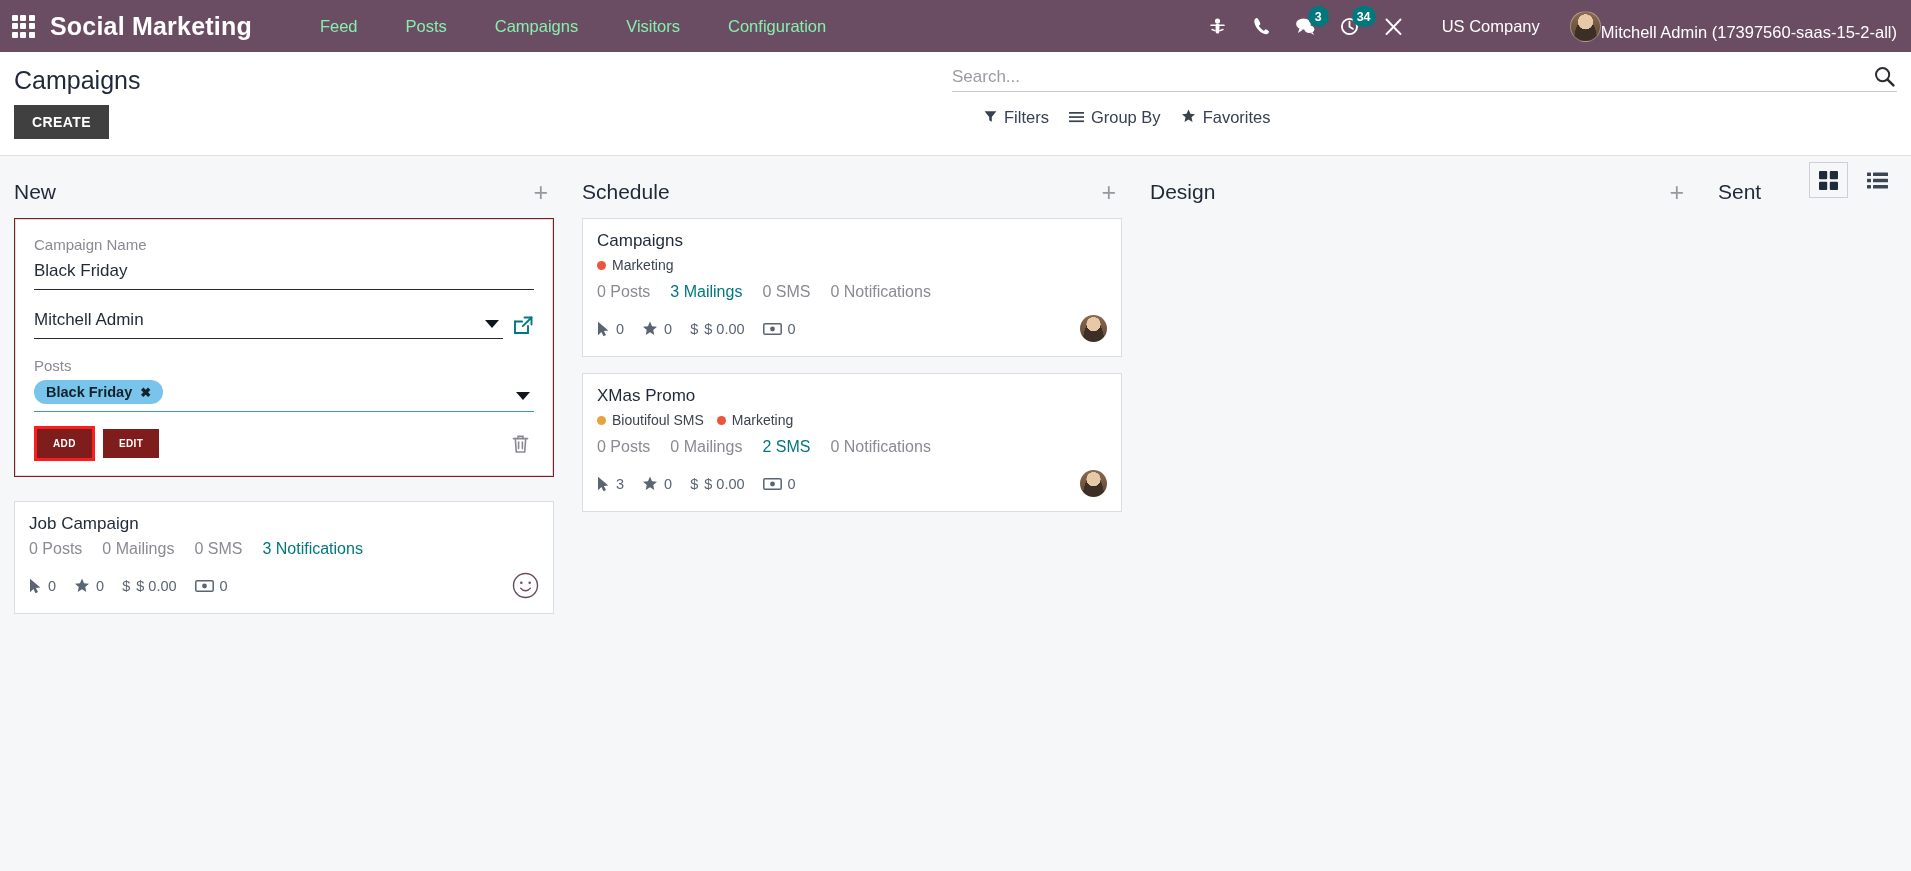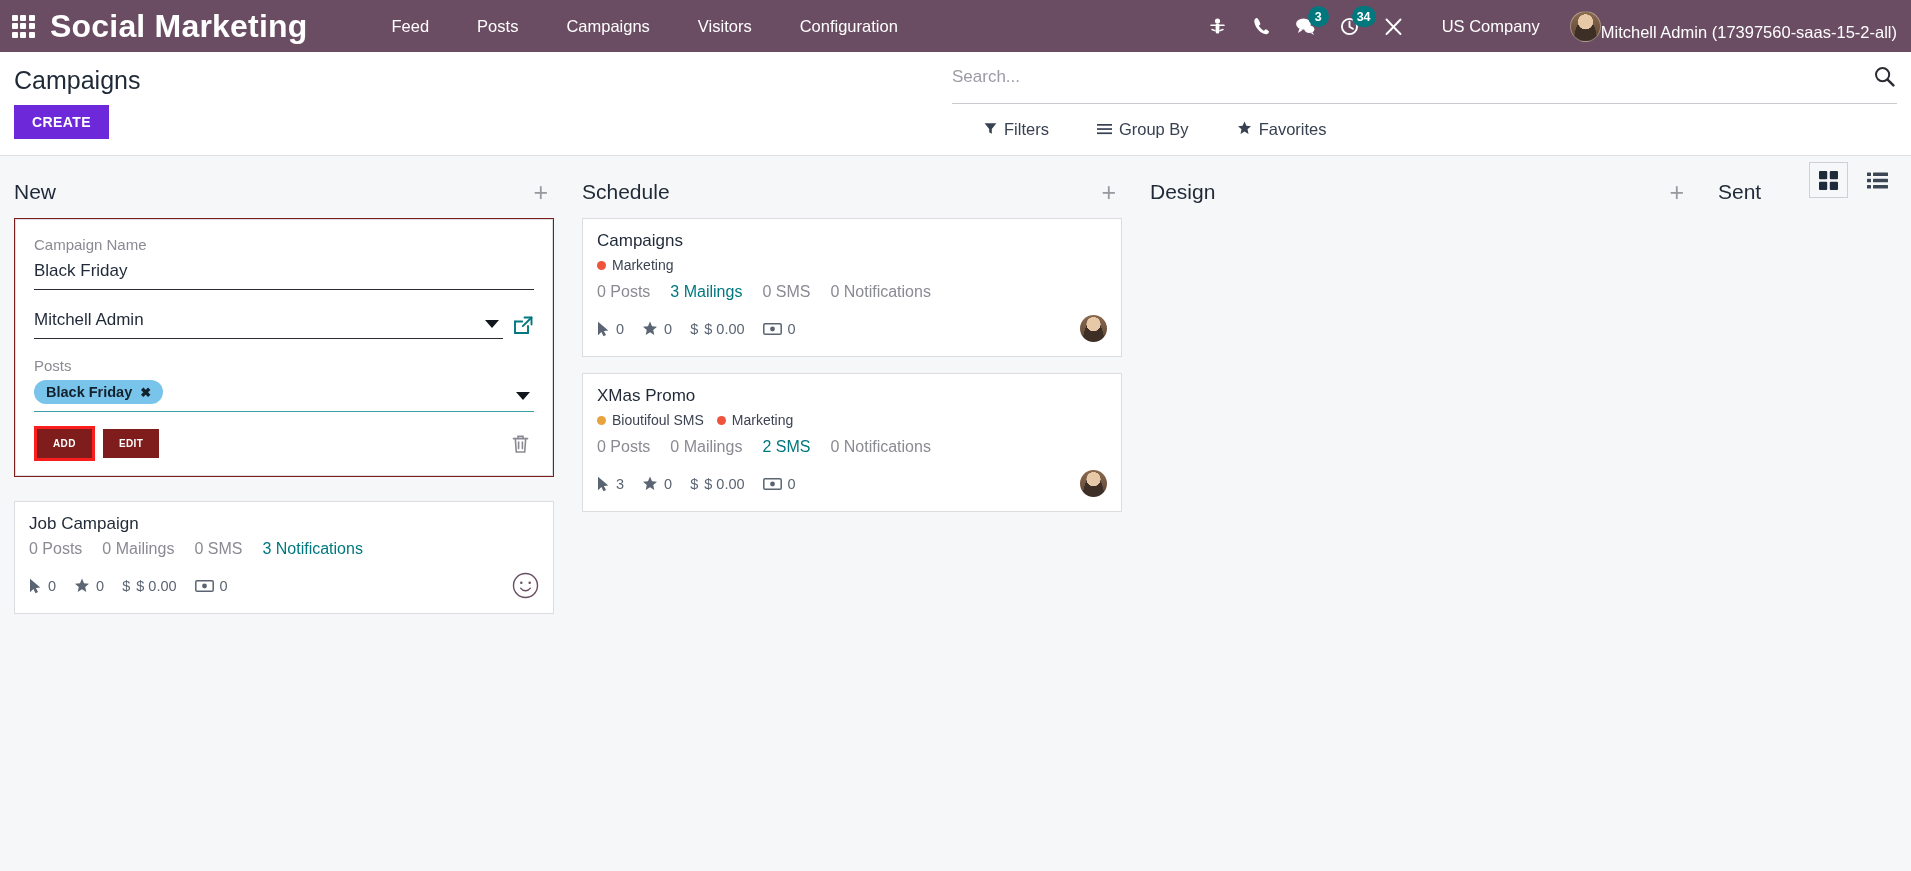--- a/index.html
+++ b/index.html
@@ -24,30 +24,30 @@
     display: grid;
     grid-template-columns: repeat(3, 6px);
     grid-template-rows: repeat(3, 6px);
     gap: 2.5px;
     justify-content: center; align-content: center;
     margin-right: 14px;
     cursor: pointer;
   }
   #apps-grid i { background: #ffffff; display: block; border-radius: 1px; }
   .brand {
-    font-size: 32px; font-weight: bold;
+    font-size: 25px; font-weight: bold;
     letter-spacing: .2px;
-    margin-right: 60px;
+    margin-right: 44px;
     white-space: nowrap;
   }
   .nav-links { display: flex; align-items: center; gap: 0; }
   .nav-link {
     font-size: 16.5px;
     padding: 0 24px;
-    color: #ffffff;
+    color: #86efac;
     white-space: nowrap;
     cursor: pointer;
     line-height: 52px;
     text-align: center;
   }
   .nav-spacer { flex: 1; }
   .sys-icons { display: flex; align-items: center; gap: 0; }
   .sys-ico {
     position: relative;
     width: 44px; height: 34px;
@@ -94,57 +94,57 @@
     border-bottom: 1px solid #dfdfdf;
     height: 104px;
     position: relative;
   }
   #page-title {
     position: absolute; left: 14px; top: 14px;
     font-size: 25px; color: #1f2937; font-weight: 400;
   }
   #create-button {
     position: absolute; left: 14px; top: 53px;
-    background: #6d28d9;
+    background: #404040;
     color: #ffffff;
     border: none;
     font-family: inherit;
     font-size: 14px; font-weight: bold;
     letter-spacing: .4px;
     padding: 9px 18px;
     cursor: pointer;
   }
   #searchbar-wrap {
     position: absolute; left: 952px; top: 14px;
     width: 945px;
   }
   #search-row {
     display: flex; align-items: center;
     border-bottom: 1px solid #c9c9cf;
-    padding-bottom: 16px;
+    padding-bottom: 4px;
   }
   #search-input {
     flex: 1;
     border: none; outline: none;
     font-family: inherit;
     font-size: 17px;
     color: #2b2b33;
     background: transparent;
   }
   #search-input::placeholder { color: #9b9ba4; }
   #search-icon-btn {
     background: none; border: none; cursor: pointer;
     color: #2b2b33; padding: 0 2px 0 10px;
     display: flex; align-items: center;
   }
   #filter-row {
     display: flex; align-items: center;
     margin-top: 16px;
     padding-left: 32px;
-    gap: 48px;
+    gap: 20px;
   }
   .filter-btn {
     display: flex; align-items: center; gap: 7px;
     color: #374151;
     font-size: 16.5px;
     cursor: pointer;
     white-space: nowrap;
   }
   #view-switcher {
     position: absolute; right: 14px; top: 128px;

